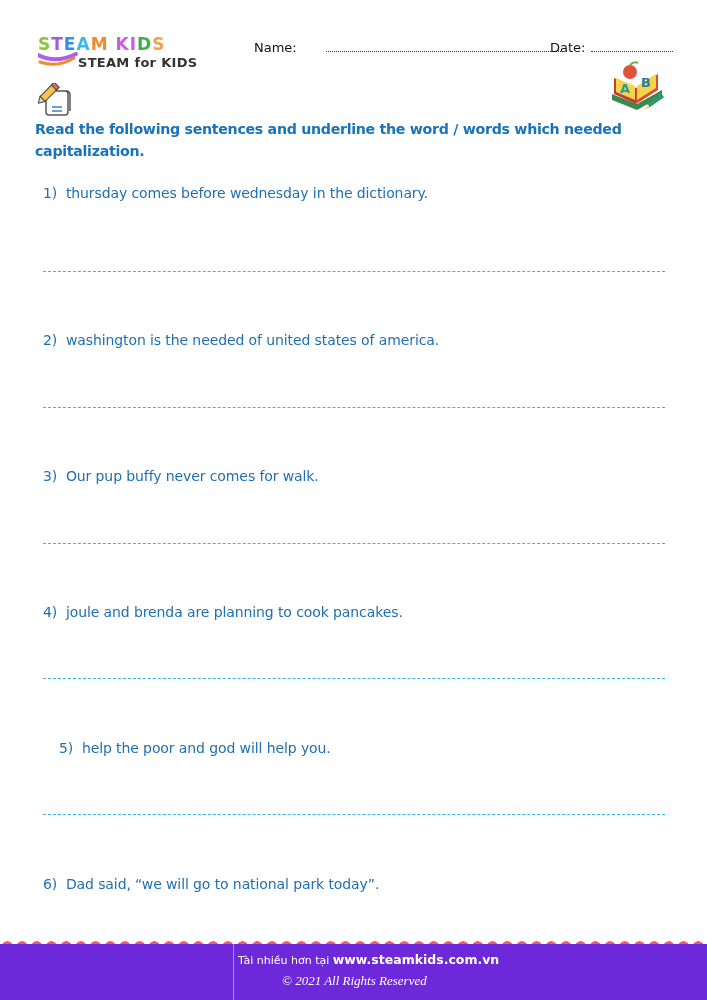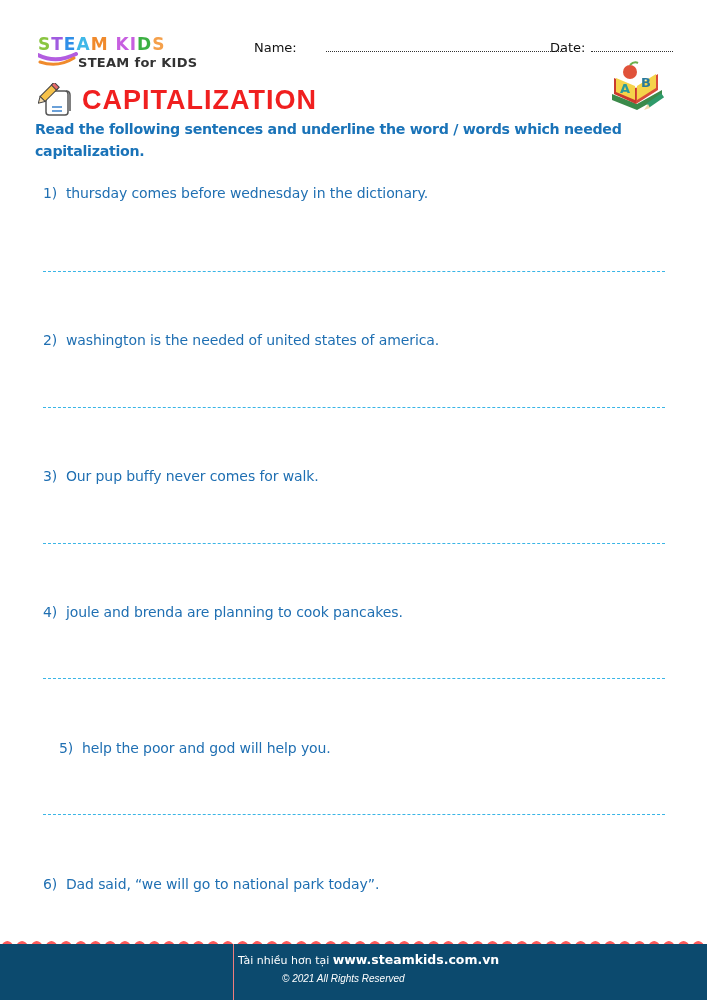--- a/index.html
+++ b/index.html
@@ -18,26 +18,26 @@
     .title-icon { width: 36px; height: 34px; margin-right: 8px; }
     .title { font-family: "Liberation Sans", sans-serif; font-weight: bold; font-size: 27px; color: #f01f1f; letter-spacing: 1px; }
 
     .book-icon { position: absolute; left: 608px; top: 60px; width: 58px; height: 56px; }
 
     .instructions { position: absolute; left: 35px; top: 118px; width: 620px; font-family: "DejaVu Sans", sans-serif; font-weight: bold; font-size: 14.2px; line-height: 22px; color: #1a73b8; letter-spacing: -0.3px; }
 
     .question { position: absolute; left: 43px; font-family: "DejaVu Sans", sans-serif; font-size: 14px; color: #1f6fb2; letter-spacing: -0.1px; white-space: nowrap; }
     .answer-line { position: absolute; left: 43px; width: 622px; height: 0; border-top: 1.2px dashed #3ab5e6; }
 
-    .footer { position: absolute; left: 0; top: 944px; width: 707px; height: 56px; background: #0c4a6e; }
+    .footer { position: absolute; left: 0; top: 944px; width: 707px; height: 56px; background: #6d28d9; }
     .scallops { position: absolute; left: 0; top: 937px; width: 707px; height: 10px; }
     .footer-divider { position: absolute; left: 233px; top: 0; width: 1px; height: 56px; background: #f07d7d; }
     .footer-line1 { position: absolute; left: 238px; top: 8px; font-size: 11px; color: #fff; white-space: nowrap; font-family: "DejaVu Sans", sans-serif; }
     .footer-line1 .url { font-weight: bold; font-size: 12.5px; }
-    .footer-line2 { position: absolute; left: 282px; top: 29px; font-size: 10px; color: #fff; font-style: italic; white-space: nowrap; font-family: Liberation Sans, sans-serif; }
+    .footer-line2 { position: absolute; left: 282px; top: 29px; font-size: 13px; color: #fff; font-style: italic; white-space: nowrap; font-family: Liberation Serif, serif; }
   </style>
 </head>
 <body>
 
 <div class="logo">
   <div class="logo-text" id="logo-text"><span style="color: rgb(138, 197, 65);">S</span><span style="color: rgb(160, 91, 224);">T</span><span style="color: rgb(47, 143, 232);">E</span><span style="color: rgb(63, 184, 232);">A</span><span style="color: rgb(240, 138, 44);">M</span><span style="color: rgb(255, 255, 255);">&nbsp;</span><span style="color: rgb(199, 95, 224);">K</span><span style="color: rgb(199, 95, 224);">I</span><span style="color: rgb(60, 176, 67);">D</span><span style="color: rgb(245, 160, 74);">S</span></div>
   <svg class="logo-swoosh" viewBox="0 0 40 16">
     <path d="M0 3 Q18 12 38 2" stroke="#b35de0" stroke-width="4" fill="none" stroke-linecap="round"></path>
     <path d="M2 10 Q20 16 36 6" stroke="#f08a2c" stroke-width="3" fill="none" stroke-linecap="round"></path>
   </svg>
@@ -58,21 +58,20 @@
     <rect x="8" y="8" width="22" height="24" rx="3" fill="#fff" stroke="#555" stroke-width="1.5"></rect>
     <path d="M28 8 q4 0 4 4 v16" stroke="#555" stroke-width="1.5" fill="none"></path>
     <line x1="14" y1="24" x2="24" y2="24" stroke="#6aa0d8" stroke-width="2"></line>
     <line x1="14" y1="28" x2="24" y2="28" stroke="#6aa0d8" stroke-width="2"></line>
     <g transform="rotate(45 12 12)">
       <rect x="6" y="2" width="7" height="18" fill="#f6c24a" stroke="#444" stroke-width="1"></rect>
       <rect x="6" y="0" width="7" height="4" fill="#e86b6b" stroke="#444" stroke-width="1"></rect>
       <polygon points="6,20 13,20 9.5,26" fill="#f3d9a8" stroke="#444" stroke-width="1"></polygon>
     </g>
   </svg>
-  <div class="title">CAPITALIZATION</div>
 </div>
 
 <svg class="book-icon" viewBox="0 0 58 56">
   <path d="M4 34 L29 44 L54 30 L54 36 L29 50 L4 40 Z" fill="#3b8a4a"></path>
   <path d="M6 18 L28 28 L28 44 L6 34 Z" fill="#c93a2e"></path>
   <path d="M28 28 L50 14 L50 30 L28 44 Z" fill="#d84a3a"></path>
   <path d="M8 18 L27 26 L27 40 L8 32 Z" fill="#f5d34a"></path>
   <path d="M29 26 L48 14 L48 28 L29 40 Z" fill="#f5d34a"></path>
   <text x="12" y="33" font-family="DejaVu Sans, sans-serif" font-weight="bold" font-size="13" fill="#2a9a9a">A</text>
   <text x="33" y="27" font-family="DejaVu Sans, sans-serif" font-weight="bold" font-size="13" fill="#2a7a9a">B</text>

